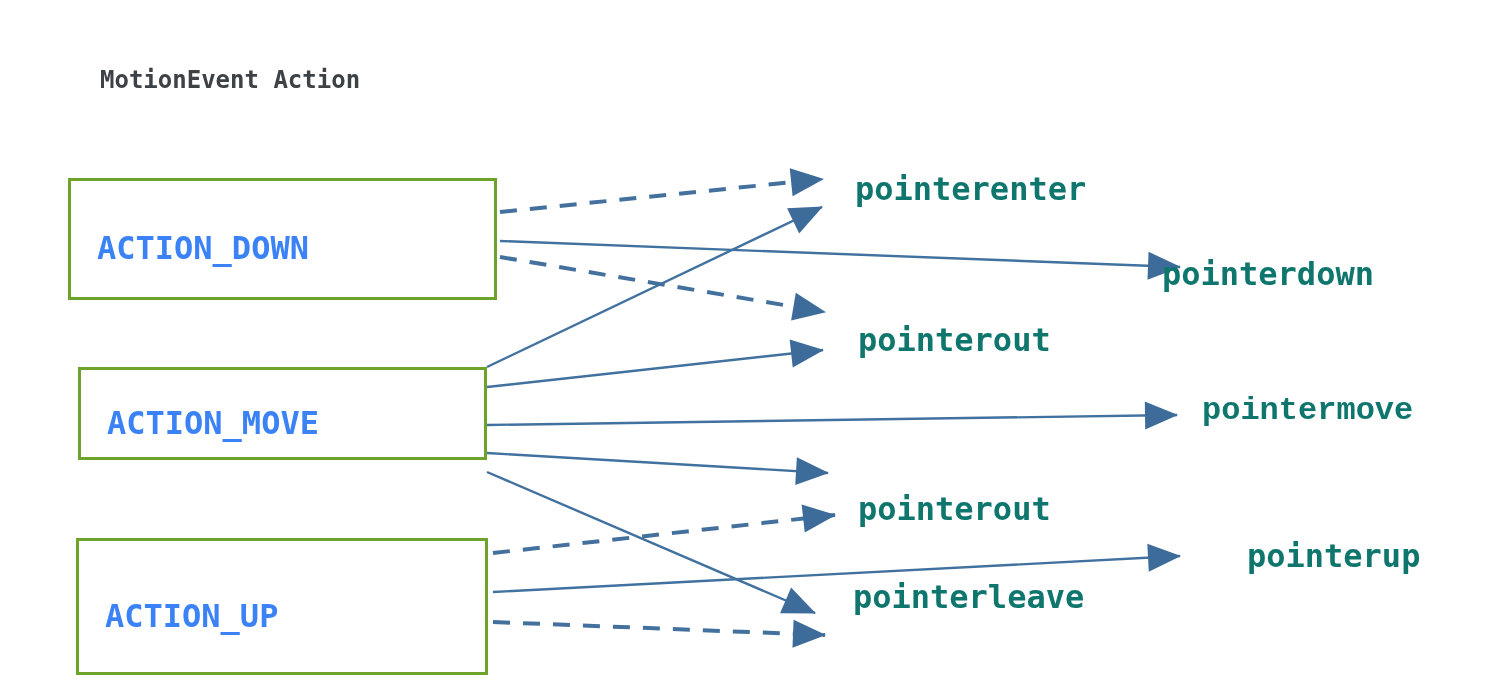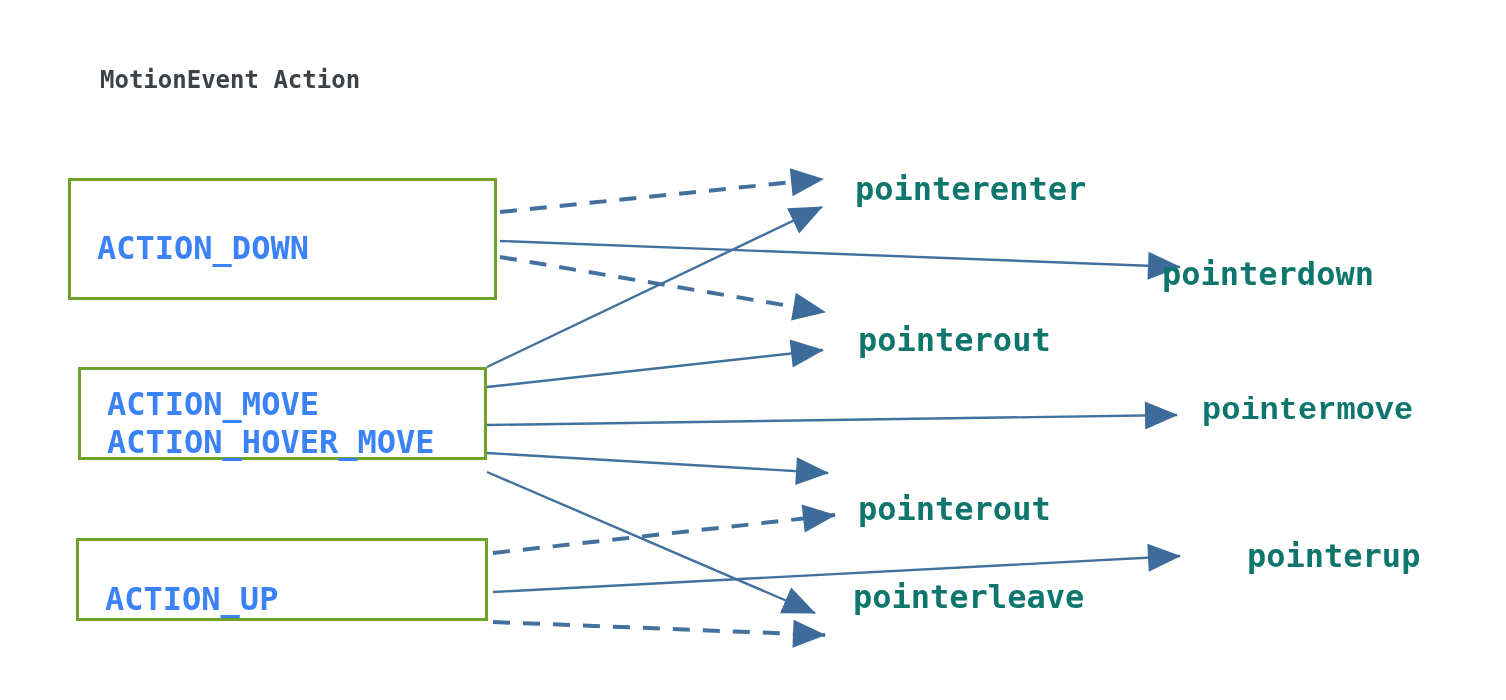--- a/index.html
+++ b/index.html
@@ -75,23 +75,22 @@
         <line x1="493" y1="622" x2="825" y2="635" class="dashed" marker-end="url(#arrowhead)"></line>
       </g>
   </svg>
 
   <div id="boxes-layer">
       <div class="action-box" style="left: 68px; top: 178px; width: 429px; height: 122px;">
         <div class="action-line">ACTION_DOWN</div>
       </div>
       <div class="action-box" style="left: 78px; top: 367px; width: 409px; height: 93px;">
         <div class="action-line">ACTION_MOVE</div>
-        <div class="action-line">ACTION_HOVER_MOVE</div>
       </div>
-      <div class="action-box" style="left: 76px; top: 538px; width: 412px; height: 83px; justify-content: flex-end;">
+      <div class="action-box" style="left: 76px; top: 538px; width: 412px; height: 137px;">
         <div class="action-line">ACTION_UP</div>
       </div>
     </div>
   <div id="events-layer">
       <div class="event-label" style="left: 855px; top: 189px;">pointerenter</div>
       <div class="event-label" style="left: 1162px; top: 274px;">pointerdown</div>
       <div class="event-label" style="left: 858px; top: 340px;">pointerout</div>
       <div class="event-label" style="left: 1202px; top: 411px; font-family: Liberation Mono, monospace;">pointermove</div>
       <div class="event-label" style="left: 858px; top: 509px;">pointerout</div>
       <div class="event-label" style="left: 1247px; top: 556px;">pointerup</div>

